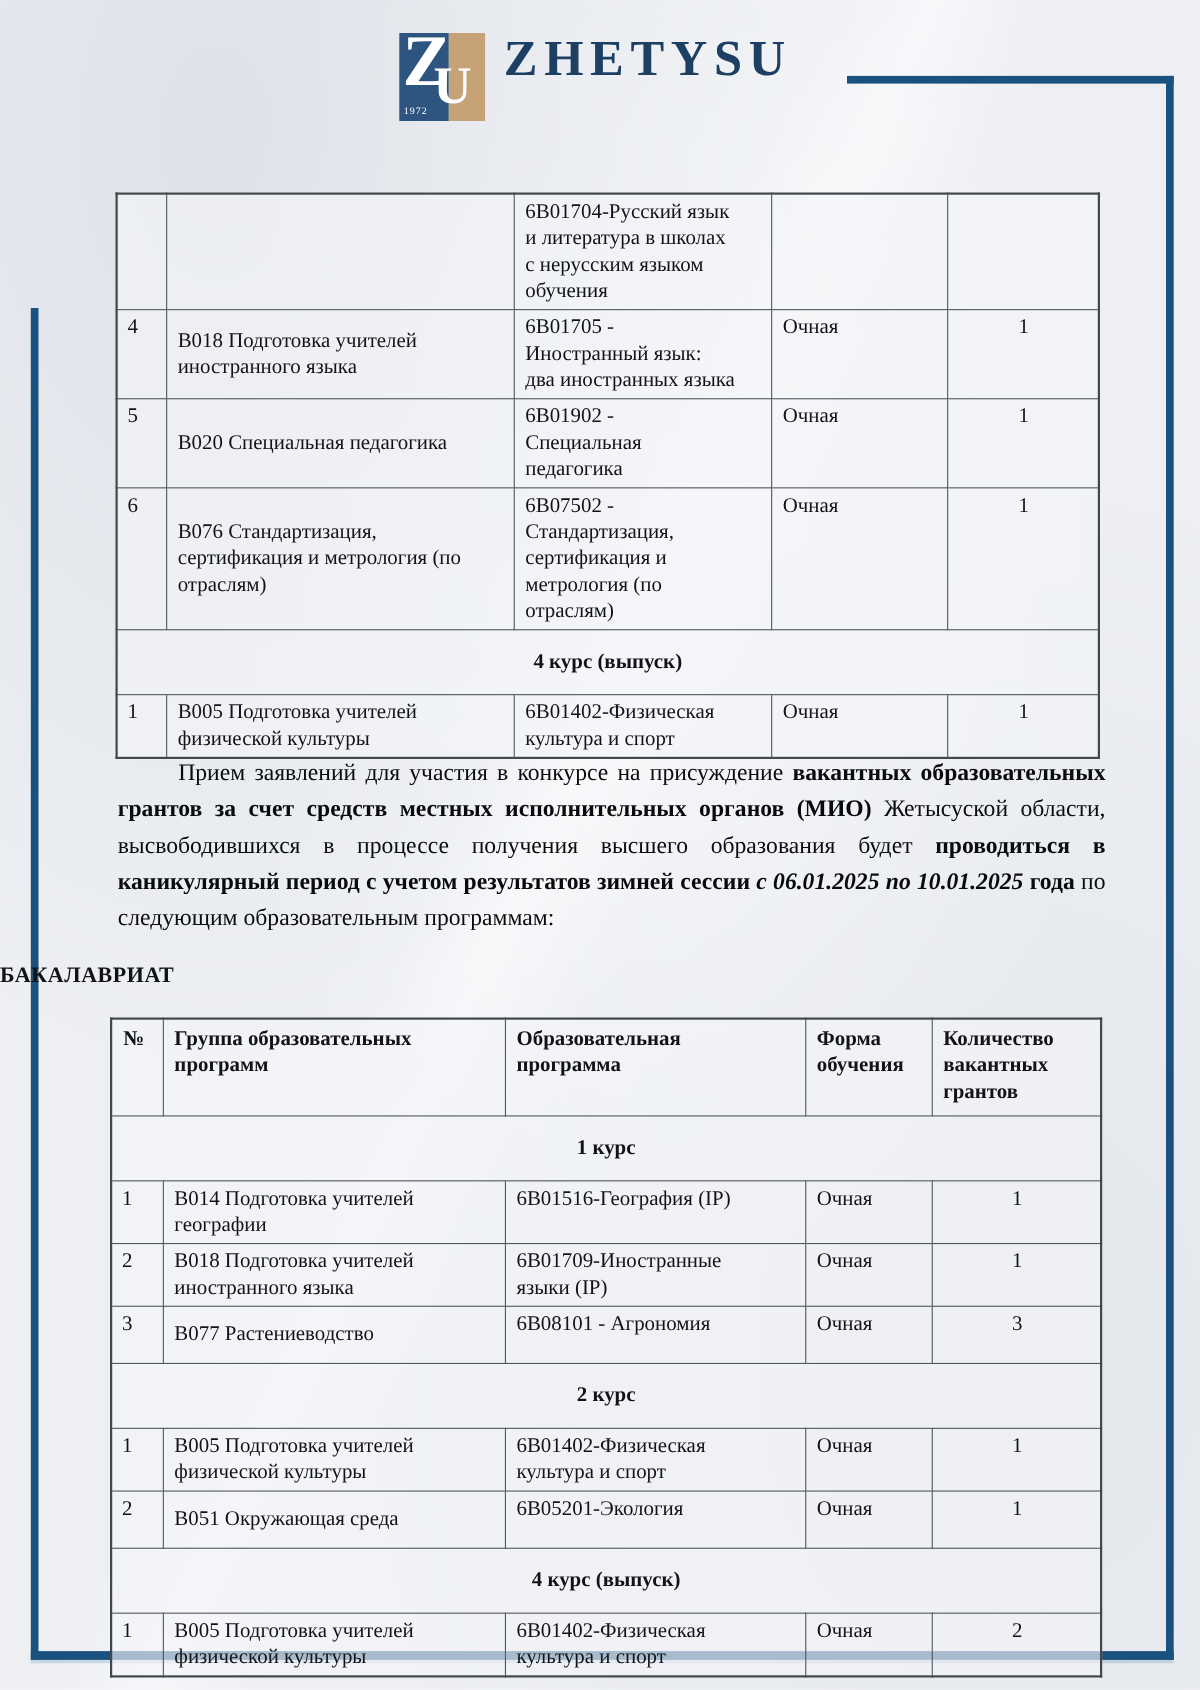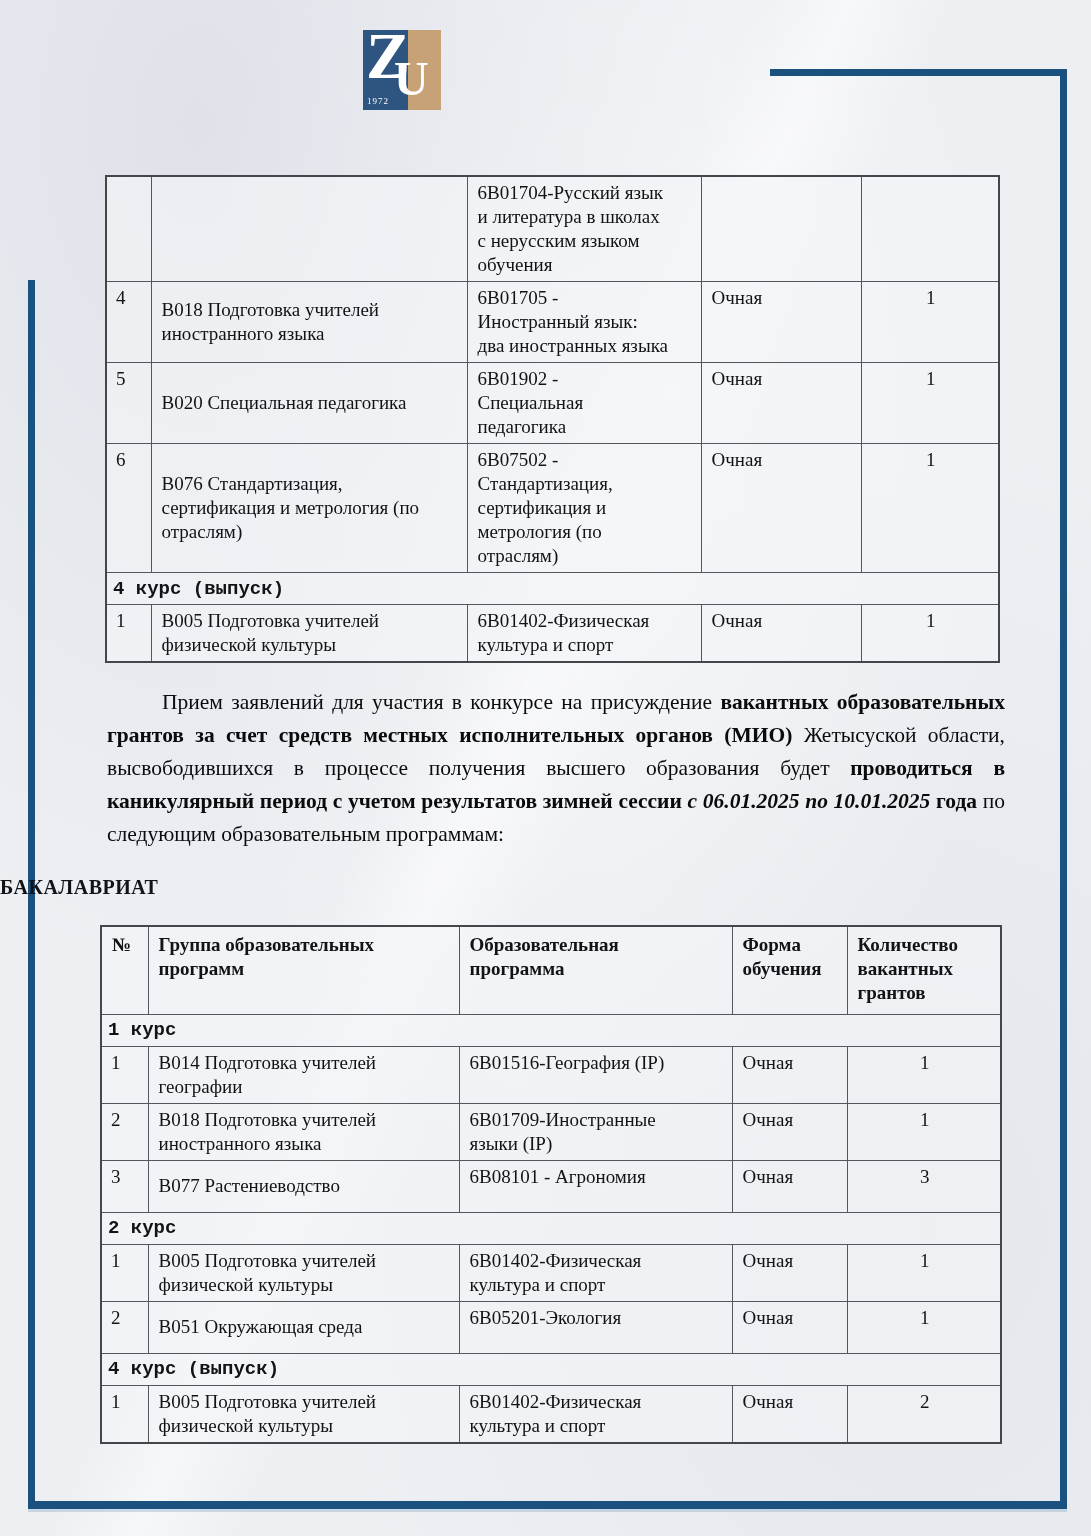--- a/index.html
+++ b/index.html
@@ -60,21 +60,21 @@
     border:1.5px solid var(--border-cell);
     padding:4px 8px 4px 10px;
     vertical-align:top;
     text-align:left;
     overflow:hidden;
   }
   .tbl td.c0{padding-left:9px;}
   .tbl td.c1{vertical-align:middle;white-space:pre-wrap;}
   .tbl td.c2{white-space:pre-wrap;}
   .tbl td.c4{text-align:center;}
-  .tbl td.section-cell{font-weight:bold;text-align:left;padding:3px 6px;height:32px;vertical-align:middle;font-family:Liberation Mono, monospace;}
+  .tbl td.section-cell{font-weight:bold;text-align:center;padding:17px 6px;height:32px;vertical-align:middle;}
   .top-table{left:105px;top:175px;width:893px;}
   .bottom-table{left:100px;top:925px;width:900px;}
   .bottom-table thead th{font-weight:bold;white-space:pre-wrap;vertical-align:top;padding-top:6px;height:88px;}
   .bottom-table td.data{height:52px;}
 
   
   .para{
     position:absolute;left:107px;top:686px;width:898px;
     font-size:21.5px;line-height:33px;
     text-align:justify;text-indent:55px;
@@ -101,20 +101,21 @@
 
   <header class="logo">
     <div class="emblem">
       <div class="emblem-blue"></div>
       <div class="emblem-tan"></div>
       <span class="emblem-z">Z</span>
       <span class="emblem-u">U</span>
       <span class="emblem-year">1972</span>
     </div>
     <div class="logo-text">
+      <div class="logo-line1">ZHETYSU</div>
     </div>
   </header>
 
   <table class="tbl top-table">
     <colgroup>
         <col style="width:45px">
         <col style="width:316px">
         <col style="width:234px">
         <col style="width:160px">
         <col style="width:138px">

